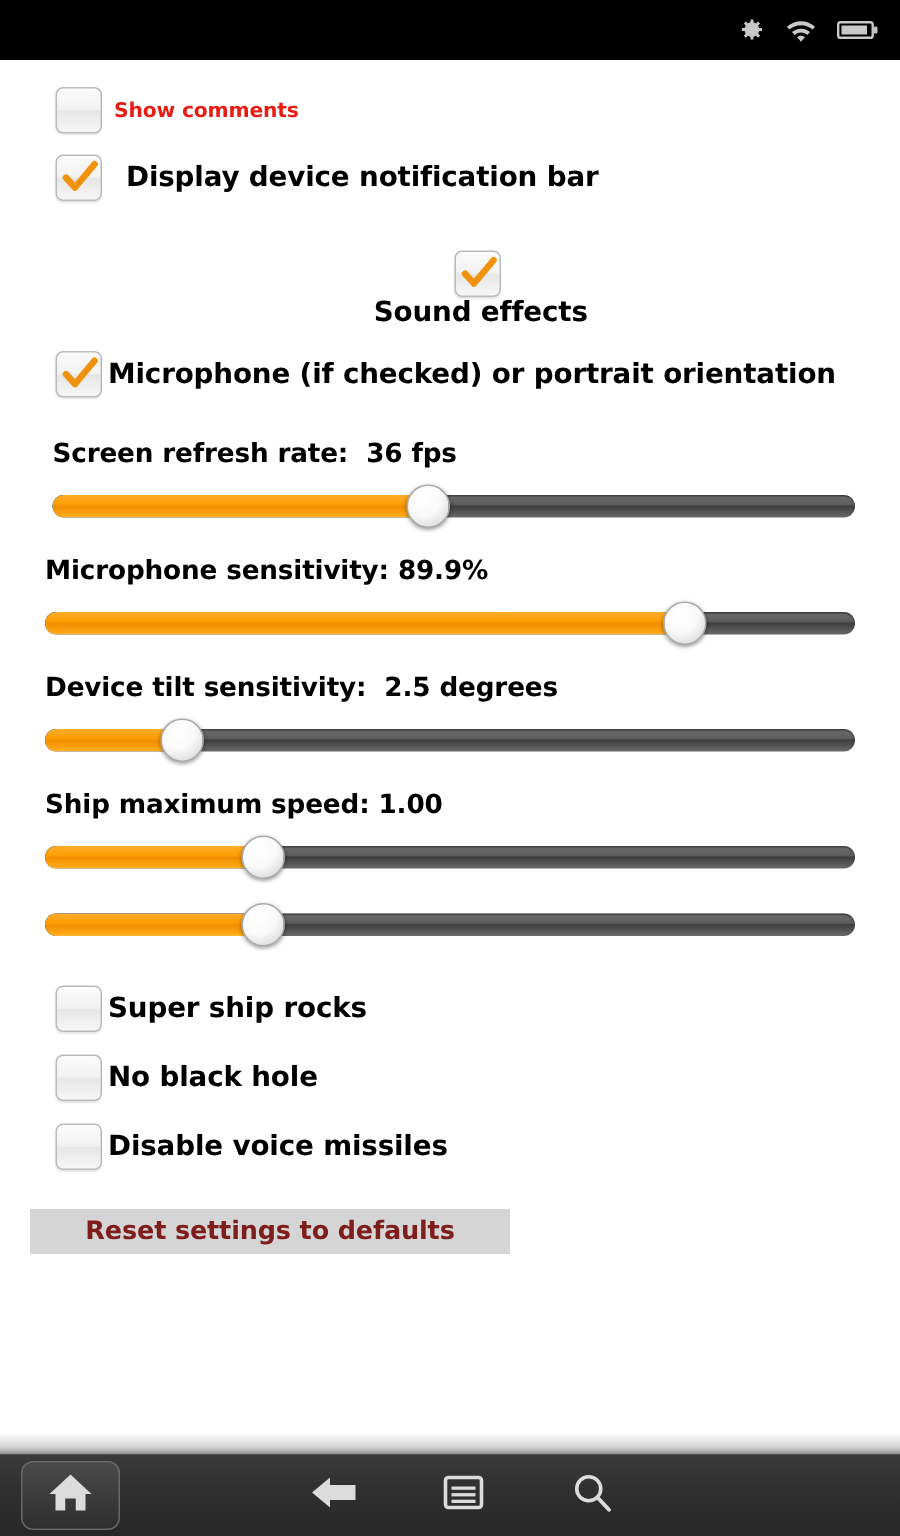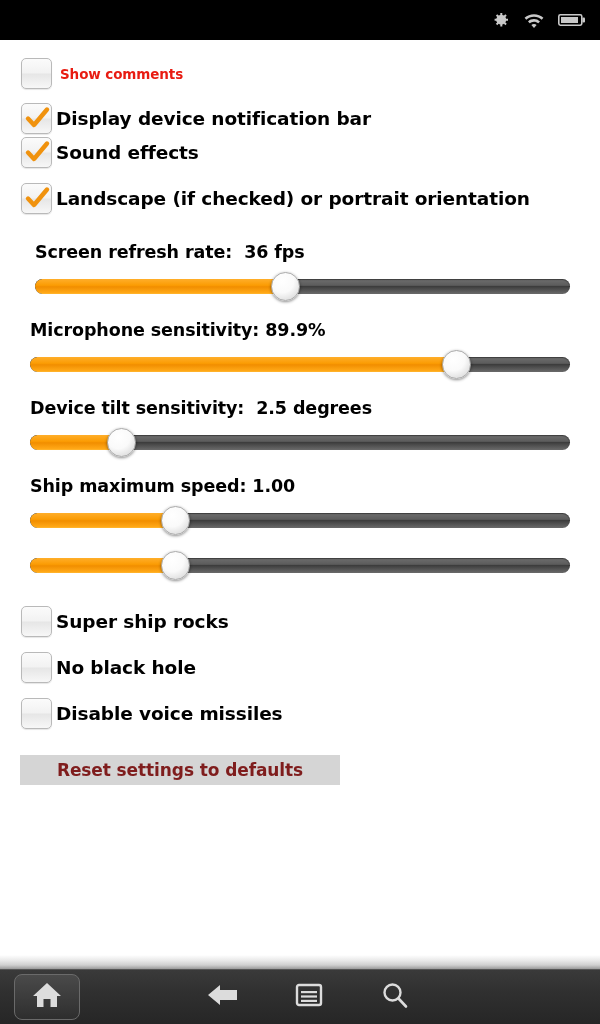--- a/index.html
+++ b/index.html
@@ -40,21 +40,21 @@
     position: relative;
     background: #ffffff;
     padding: 0;
     overflow: hidden;
   }
 
   
   .check-row {
     display: flex;
     align-items: center;
-    padding-left: 21px;
+    padding-left: 37px;
   }
   .cbox {
     width: 31px;
     height: 31px;
     border-radius: 5px;
     border: 1px solid #b9b9b9;
     background: linear-gradient(180deg, #fbfbfb 0%, #f2f2f2 48%, #e6e6e6 52%, #f7f7f7 100%);
     box-shadow: 0 1px 1px rgba(0,0,0,0.10);
     flex: 0 0 31px;
     position: relative;
@@ -203,45 +203,45 @@
     </div>
   </div>
 
   <div class="content">
 
     <div class="check-row" style="margin-top:18px;">
       <span class="cbox"></span>
       <span class="check-label small-red">Show comments</span>
     </div>
 
-    <div class="check-row" style="margin-top:14px;">
+    <div class="check-row" style="margin-top:14px;gap:12px;">
       <span class="cbox">
         <svg width="27" height="27" viewBox="0 0 27 27">
           <path d="M4 13.5 L10 20 L23 4.5" fill="none" stroke="#f0920e" stroke-width="4.4" stroke-linecap="round" stroke-linejoin="round"></path>
         </svg>
       </span>
       <span class="check-label">Display device notification bar</span>
     </div>
 
-    <div class="check-row" style="margin-top:3px;">
+    <div class="check-row" style="margin-top:33px;flex-direction:column;">
       <span class="cbox">
         <svg width="27" height="27" viewBox="0 0 27 27">
           <path d="M4 13.5 L10 20 L23 4.5" fill="none" stroke="#f0920e" stroke-width="4.4" stroke-linecap="round" stroke-linejoin="round"></path>
         </svg>
       </span>
       <span class="check-label">Sound effects</span>
     </div>
 
     <div class="check-row" style="margin-top:15px;">
       <span class="cbox">
         <svg width="27" height="27" viewBox="0 0 27 27">
           <path d="M4 13.5 L10 20 L23 4.5" fill="none" stroke="#f0920e" stroke-width="4.4" stroke-linecap="round" stroke-linejoin="round"></path>
         </svg>
       </span>
-      <span class="check-label">Landscape (if checked) or portrait orientation</span>
+      <span class="check-label">Microphone (if checked) or portrait orientation</span>
     </div>
 
     <div class="slider-group" style="margin-top:28px;padding-left:35px;">
       <div class="slider-label">Screen refresh rate:  36 fps</div>
       <div class="slider">
         <div class="track">
           <div class="fill" style="width: 47%;"></div>
         </div>
         <div class="thumb" style="left: 47%;"></div>
       </div>

